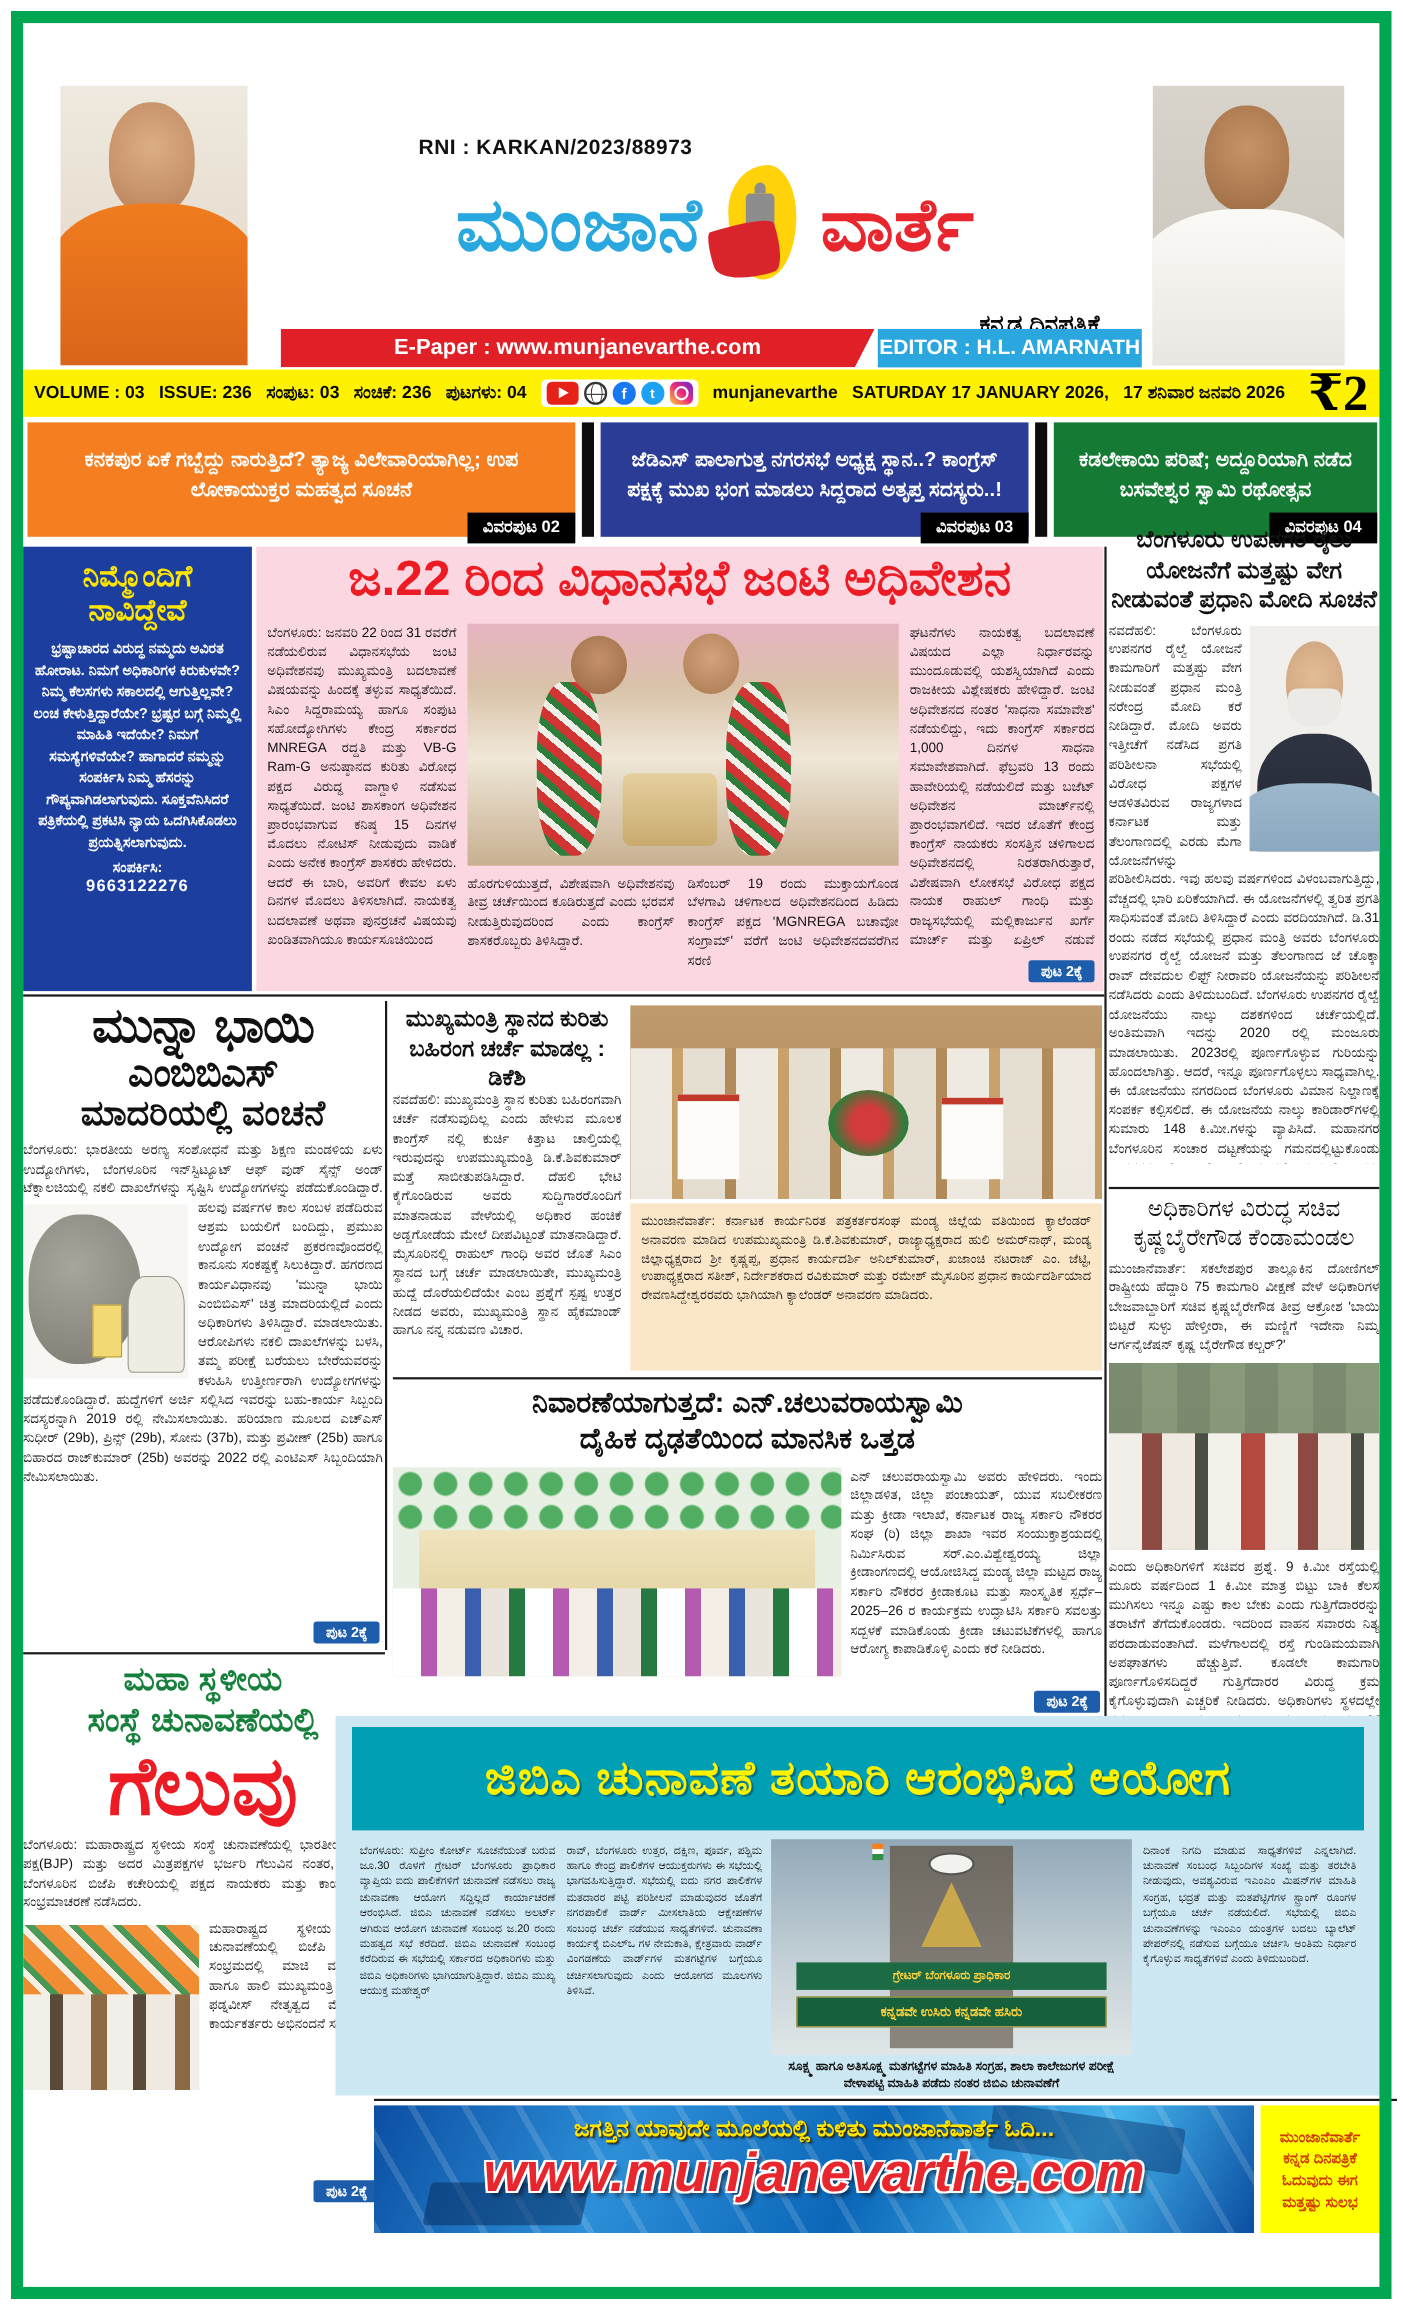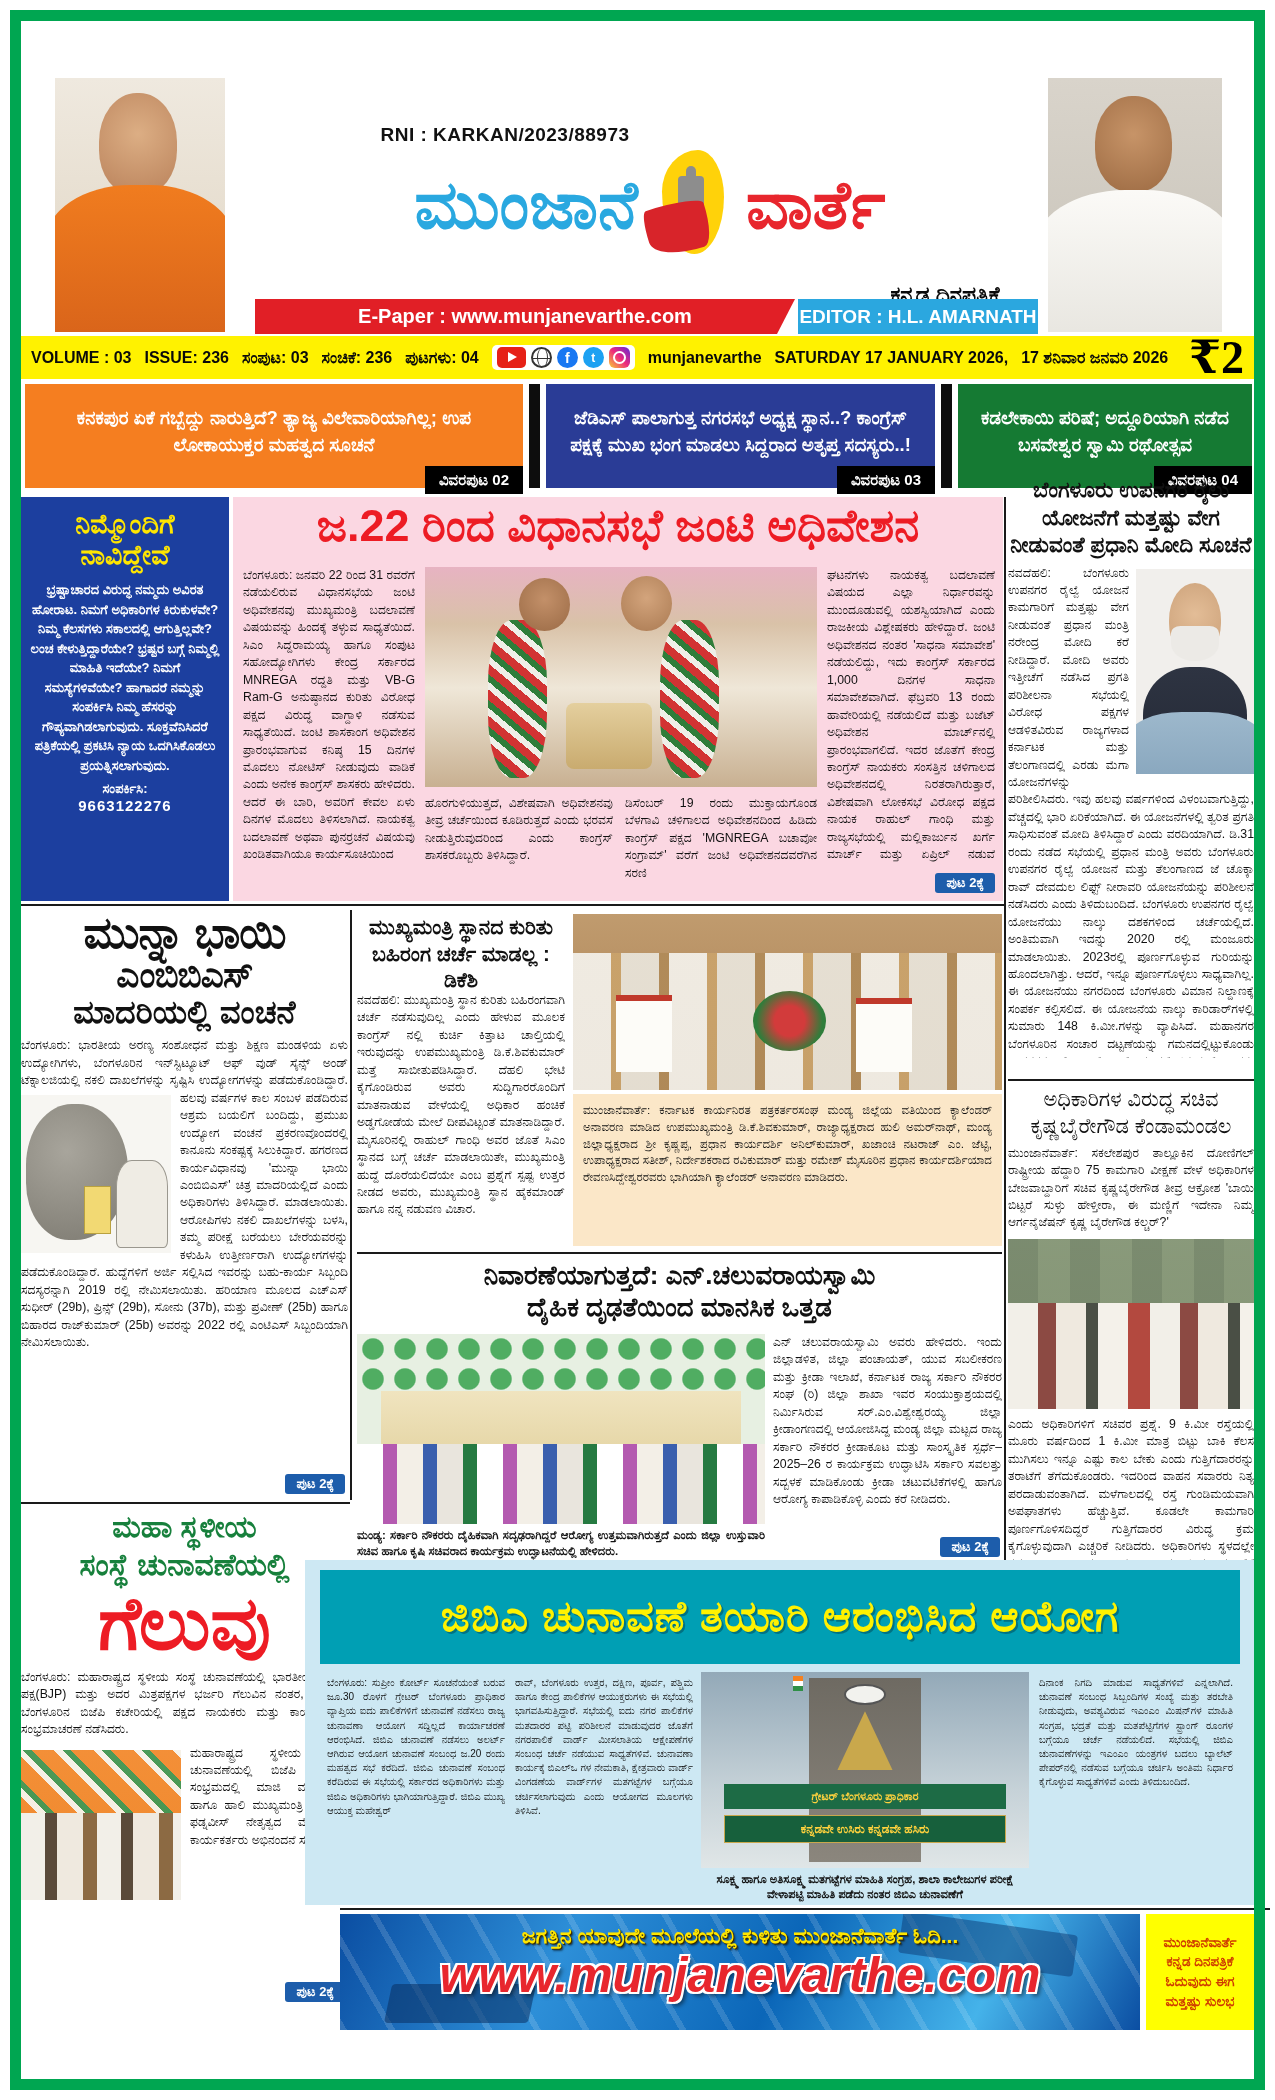--- a/index.html
+++ b/index.html
@@ -325,21 +325,20 @@
     <div class="fit-h">
       <div>ನಿವಾರಣೆಯಾಗುತ್ತದೆ: ಎನ್.ಚಲುವರಾಯಸ್ವಾಮಿ</div>
       <div>ದೈಹಿಕ ದೃಢತೆಯಿಂದ ಮಾನಸಿಕ ಒತ್ತಡ</div>
     </div>
     <div class="photo fit-photo">
       <i class="ph-ball"></i>
         <i class="ph-ban"></i>
         <i class="ph-ppl"></i>
     </div>
     <div class="fit-body btxt">ಎನ್ ಚಲುವರಾಯಸ್ವಾಮಿ ಅವರು ಹೇಳಿದರು. ಇಂದು ಜಿಲ್ಲಾಡಳಿತ, ಜಿಲ್ಲಾ ಪಂಚಾಯತ್, ಯುವ ಸಬಲೀಕರಣ ಮತ್ತು ಕ್ರೀಡಾ ಇಲಾಖೆ, ಕರ್ನಾಟಕ ರಾಜ್ಯ ಸರ್ಕಾರಿ ನೌಕರರ ಸಂಘ (ರಿ) ಜಿಲ್ಲಾ ಶಾಖಾ ಇವರ ಸಂಯುಕ್ತಾಶ್ರಯದಲ್ಲಿ ನಿರ್ಮಿಸಿರುವ ಸರ್.ಎಂ.ವಿಶ್ವೇಶ್ವರಯ್ಯ ಜಿಲ್ಲಾ ಕ್ರೀಡಾಂಗಣದಲ್ಲಿ ಆಯೋಜಿಸಿದ್ದ ಮಂಡ್ಯ ಜಿಲ್ಲಾ ಮಟ್ಟದ ರಾಜ್ಯ ಸರ್ಕಾರಿ ನೌಕರರ ಕ್ರೀಡಾಕೂಟ ಮತ್ತು ಸಾಂಸ್ಕೃತಿಕ ಸ್ಪರ್ಧೆ–2025–26 ರ ಕಾರ್ಯಕ್ರಮ ಉದ್ಘಾಟಿಸಿ ಸರ್ಕಾರಿ ಸವಲತ್ತು ಸದ್ಬಳಕೆ ಮಾಡಿಕೊಂಡು ಕ್ರೀಡಾ ಚಟುವಟಿಕೆಗಳಲ್ಲಿ ಹಾಗೂ ಆರೋಗ್ಯ ಕಾಪಾಡಿಕೊಳ್ಳಿ ಎಂದು ಕರೆ ನೀಡಿದರು.</div>
-    <div class="fit-caption">ಮಂಡ್ಯ: ಸರ್ಕಾರಿ ನೌಕರರು ದೈಹಿಕವಾಗಿ ಸದೃಢರಾಗಿದ್ದರೆ ಆರೋಗ್ಯ ಉತ್ತಮವಾಗಿರುತ್ತದೆ ಎಂದು ಜಿಲ್ಲಾ ಉಸ್ತುವಾರಿ ಸಚಿವ ಹಾಗೂ ಕೃಷಿ ಸಚಿವರಾದ ಕಾರ್ಯಕ್ರಮ ಉದ್ಘಾಟನೆಯಲ್ಲಿ ಹೇಳಿದರು.</div>
     <span class="ctag">ಪುಟ 2ಕ್ಕೆ</span>
   </div>
 
   <div class="rule" style="left:1008px;top:1079px;width:246px;height:2px"></div>
 
   <div class="rail2">
     <div class="kb-h">ಅಧಿಕಾರಿಗಳ ವಿರುದ್ಧ ಸಚಿವ ಕೃಷ್ಣಬೈರೇಗೌಡ ಕೆಂಡಾಮಂಡಲ</div>
     <div class="kb-intro btxt">ಮುಂಜಾನೆವಾರ್ತೆ: ಸಕಲೇಶಪುರ ತಾಲ್ಲೂಕಿನ ದೋಣಿಗಲ್ ರಾಷ್ಟ್ರೀಯ ಹೆದ್ದಾರಿ 75 ಕಾಮಗಾರಿ ವೀಕ್ಷಣೆ ವೇಳೆ ಅಧಿಕಾರಿಗಳ ಬೇಜವಾಬ್ದಾರಿಗೆ ಸಚಿವ ಕೃಷ್ಣಬೈರೇಗೌಡ ತೀವ್ರ ಆಕ್ರೋಶ 'ಬಾಯಿ ಬಿಟ್ಟರೆ ಸುಳ್ಳು ಹೇಳ್ತೀರಾ, ಈ ಮಣ್ಣಿಗೆ ಇದೇನಾ ನಿಮ್ಮ ಆರ್ಗನೈಜೆಷನ್ ಕೃಷ್ಣ ಬೈರೇಗೌಡ ಕಲ್ಚರ್?'</div>
     <div class="kb-photo">
       <i class="ph-tree"></i>

